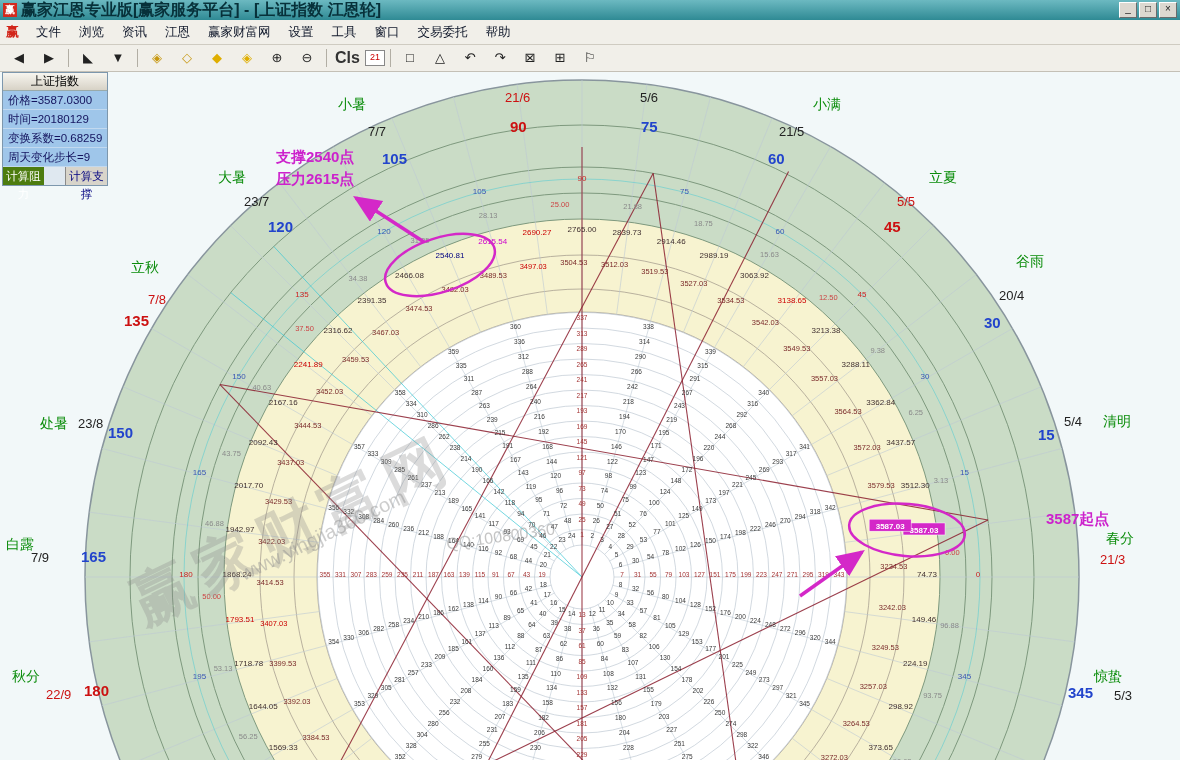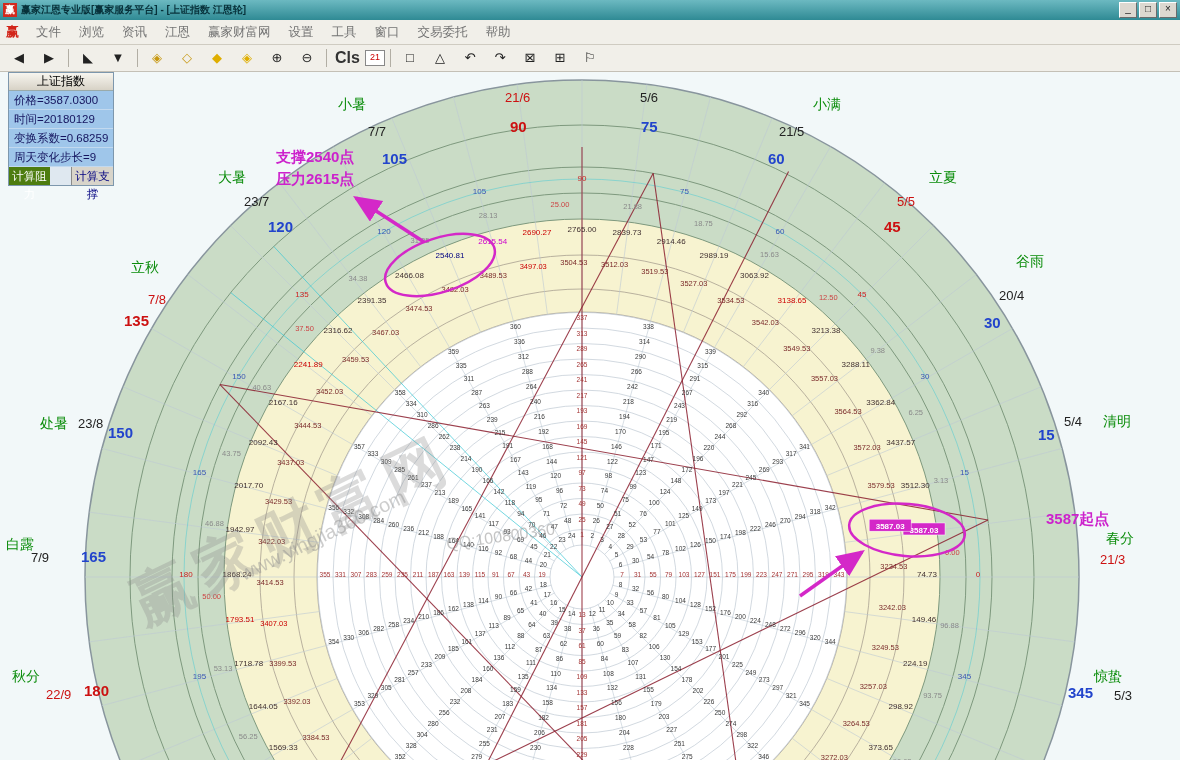--- a/index.html
+++ b/index.html
@@ -4,29 +4,29 @@
 <style>
   html,body{margin:0;padding:0;width:1180px;height:760px;overflow:hidden;
     font-family:"Liberation Sans","DejaVu Sans",sans-serif;background:#f2f8f9;}
   #app{width:1180px;height:760px;display:flex;flex-direction:column;}
 
   
   #titlebar{height:20px;background:linear-gradient(#6cb9c1,#2f8a94);display:flex;align-items:center;
     padding:0 3px;flex:0 0 auto;}
   #app-icon{width:14px;height:14px;background:#d22a1e;color:#fff;font-size:10px;line-height:14px;
     text-align:center;font-weight:bold;margin-right:4px;}
-  #title-text{font-size:10px;font-weight:bold;color:#07313a;flex:1;white-space:nowrap;overflow:hidden;}
+  #title-text{font-size:16px;font-weight:bold;color:#07313a;flex:1;white-space:nowrap;overflow:hidden;}
   .cap-btn{width:16px;height:14px;background:#dcd8d0;border:1px solid #fff;border-right-color:#6b6b6b;
     border-bottom-color:#6b6b6b;font-size:10px;line-height:12px;text-align:center;color:#222;margin-left:2px;cursor:default;}
 
   
   #menubar{height:24px;background:#f1efe9;border-bottom:1px solid #cfcbc1;display:flex;align-items:center;
     padding:0 4px;flex:0 0 auto;}
   #menu-logo{color:#d2251a;font-weight:bold;font-size:13px;padding:0 8px 0 2px;}
-  .menu-item{font-size:12.5px;color:#737373;padding:3px 9px;cursor:default;}
+  .menu-item{font-size:12.5px;color:#0f172a;padding:3px 9px;cursor:default;}
 
   
   #toolbar{height:26px;background:#f1efe9;border-bottom:1px solid #c4c0b6;display:flex;align-items:center;
     padding:0 4px;flex:0 0 auto;}
   .tb-btn{min-width:22px;height:20px;line-height:19px;text-align:center;font-size:13px;color:#222;
     border:1px solid transparent;margin:0 1px;cursor:default;padding:0 2px;}
   .tb-sep{width:1px;height:18px;background:#b2aea4;margin:0 4px;}
   .tb-cls{font-size:16px;font-weight:bold;color:#333;}
   .tb-cal{font-size:9px;color:#c00;border:1px solid #888;background:#fff;min-width:14px;height:14px;
     line-height:13px;margin-top:0;}
@@ -38,21 +38,21 @@
 
   svg text{user-select:none;}
   .lt-term{fill:#0a8c0a;font-size:14px;}
   .lt-date{fill:#222222;font-size:13px;}
   .lt-dred{fill:#cc1111;font-size:13px;}
   .lt-deg{fill:#2244cc;font-size:15px;font-weight:bold;}
   .lt-degred{fill:#cc1111;font-size:15px;font-weight:bold;}
   .ann-text{fill:#cc22cc;font-size:15px;font-weight:bold;}
 
   
-  #param-panel{position:absolute;left:8px;top:0;width:104px;border:1px solid #7d97ad;background:#dfe8f0;
+  #param-panel{position:absolute;left:2px;top:0;width:104px;border:1px solid #7d97ad;background:#dfe8f0;
     font-size:11.5px;z-index:5;}
   #param-header{height:17px;line-height:17px;text-align:center;color:#000;
     background:linear-gradient(#f7f5ef,#d7d2c6);border-bottom:1px solid #9aa;font-size:12px;}
   .param-row{height:18px;line-height:18px;background:#9fc6ea;color:#14145e;padding-left:5px;
     border-bottom:1px solid #c2d9ef;white-space:nowrap;overflow:hidden;}
   #param-buttons{display:flex;}
   #btn-resistance{flex:1;height:18px;line-height:18px;text-align:center;background:#4d7c0f;color:#ffffff;cursor:default;}
   #btn-support{flex:1;height:18px;line-height:18px;text-align:center;background:#d8d4ca;color:#000080;
     border-left:1px solid #8a8a8a;cursor:default;margin-left:21px;}
 

